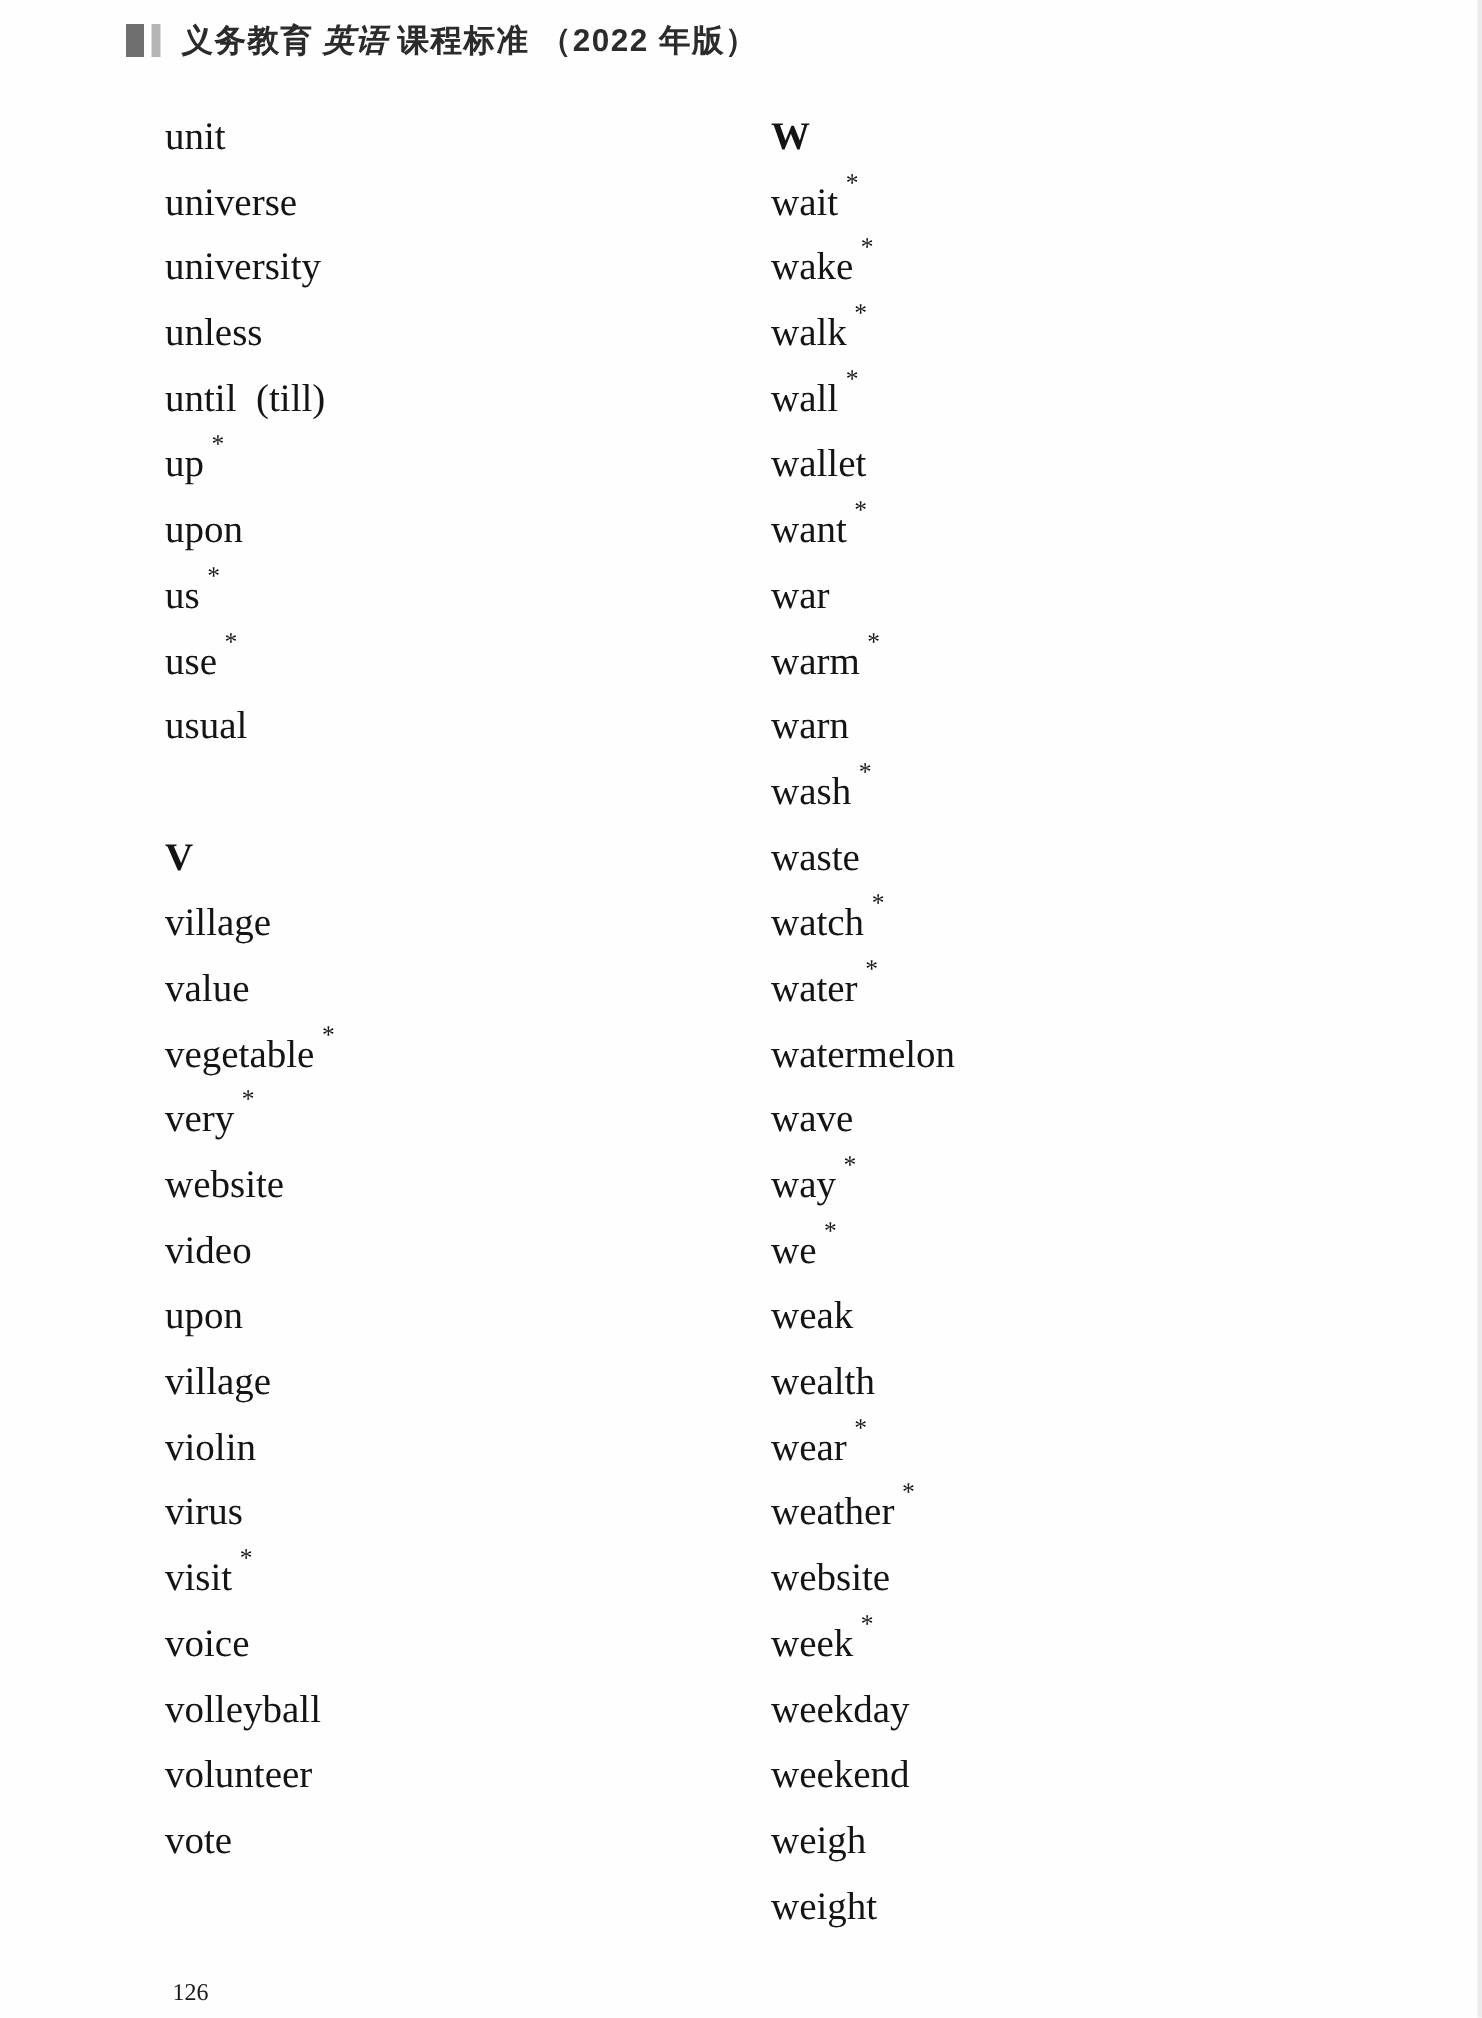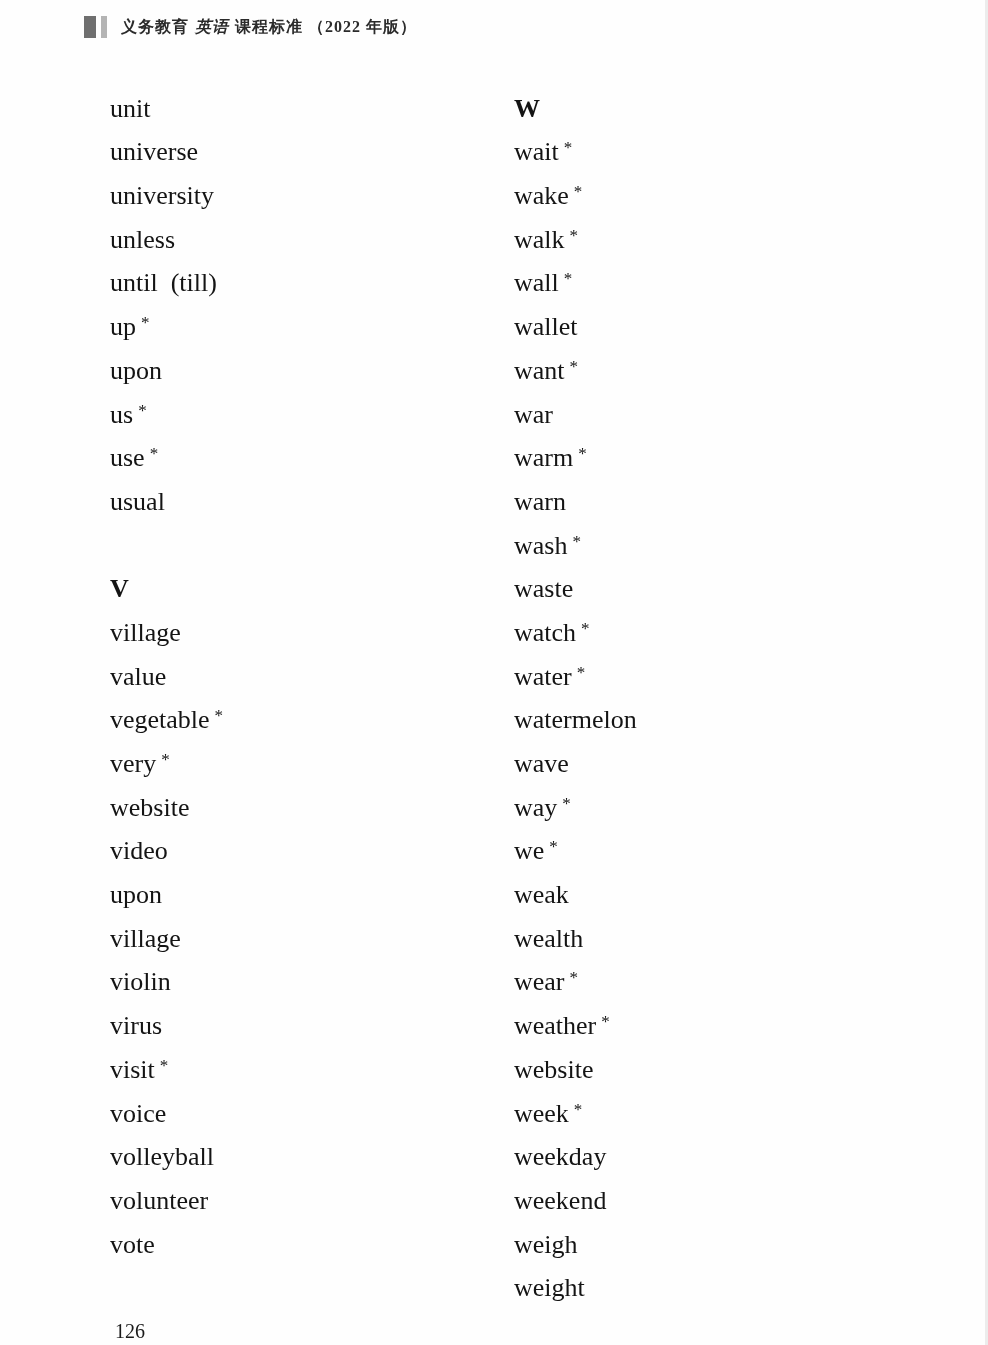--- a/index.html
+++ b/index.html
@@ -23,63 +23,63 @@
     position: absolute;
     left: 84px; top: 14px;
     display: flex;
     align-items: center;
     height: 26px;
   }
   .bar { display: inline-block; height: 22px; }
   .bar-dark { width: 12px; margin-right: 5px; }
   .bar-light { width: 6px; margin-right: 14px; }
   .header-title {
-    font-family: Liberation Serif, serif;
-    font-size: 16px;
+    font-family: Liberation Sans, sans-serif;
+    font-size: 21px;
     font-weight: bold;
     color: #2b2b2b;
     letter-spacing: 1px;
     white-space: pre;
   }
   .header-title .subject { font-style: italic; margin: 0 6px; }
   .word-columns {
     position: absolute;
     top: 78px; left: 0;
     width: 988px;
   }
   .word-col {
     position: absolute;
     top: 0;
   }
   .word-col.left { left: 110px; width: 400px; }
   .word-col.right { left: 514px; width: 400px; }
   .word-row {
     height: 43.7px;
     display: flex;
-    align-items: flex-end;
+    align-items: flex-start;
     font-size: 26px;
     line-height: 1;
     white-space: pre;
   }
   .word-row .word { white-space: pre; }
   .word-row.section-header .word {
     font-weight: bold;
   }
   .star {
     font-size: 17px;
     margin-left: 5px;
     position: relative;
     top: -9px;
     color: #141414;
   }
   .page-number {
     position: absolute;
     left: 115px;
     top: 1320px;
-    font-size: 20px;
+    font-size: 16px;
     color: #1a1a1a;
   }
 </style>
 </head>
 <body>
 
 <div class="page-edge-right"></div>
 
 <div class="running-header">
   <span class="bar bar-dark" style="background: rgb(111, 111, 111);"></span>

